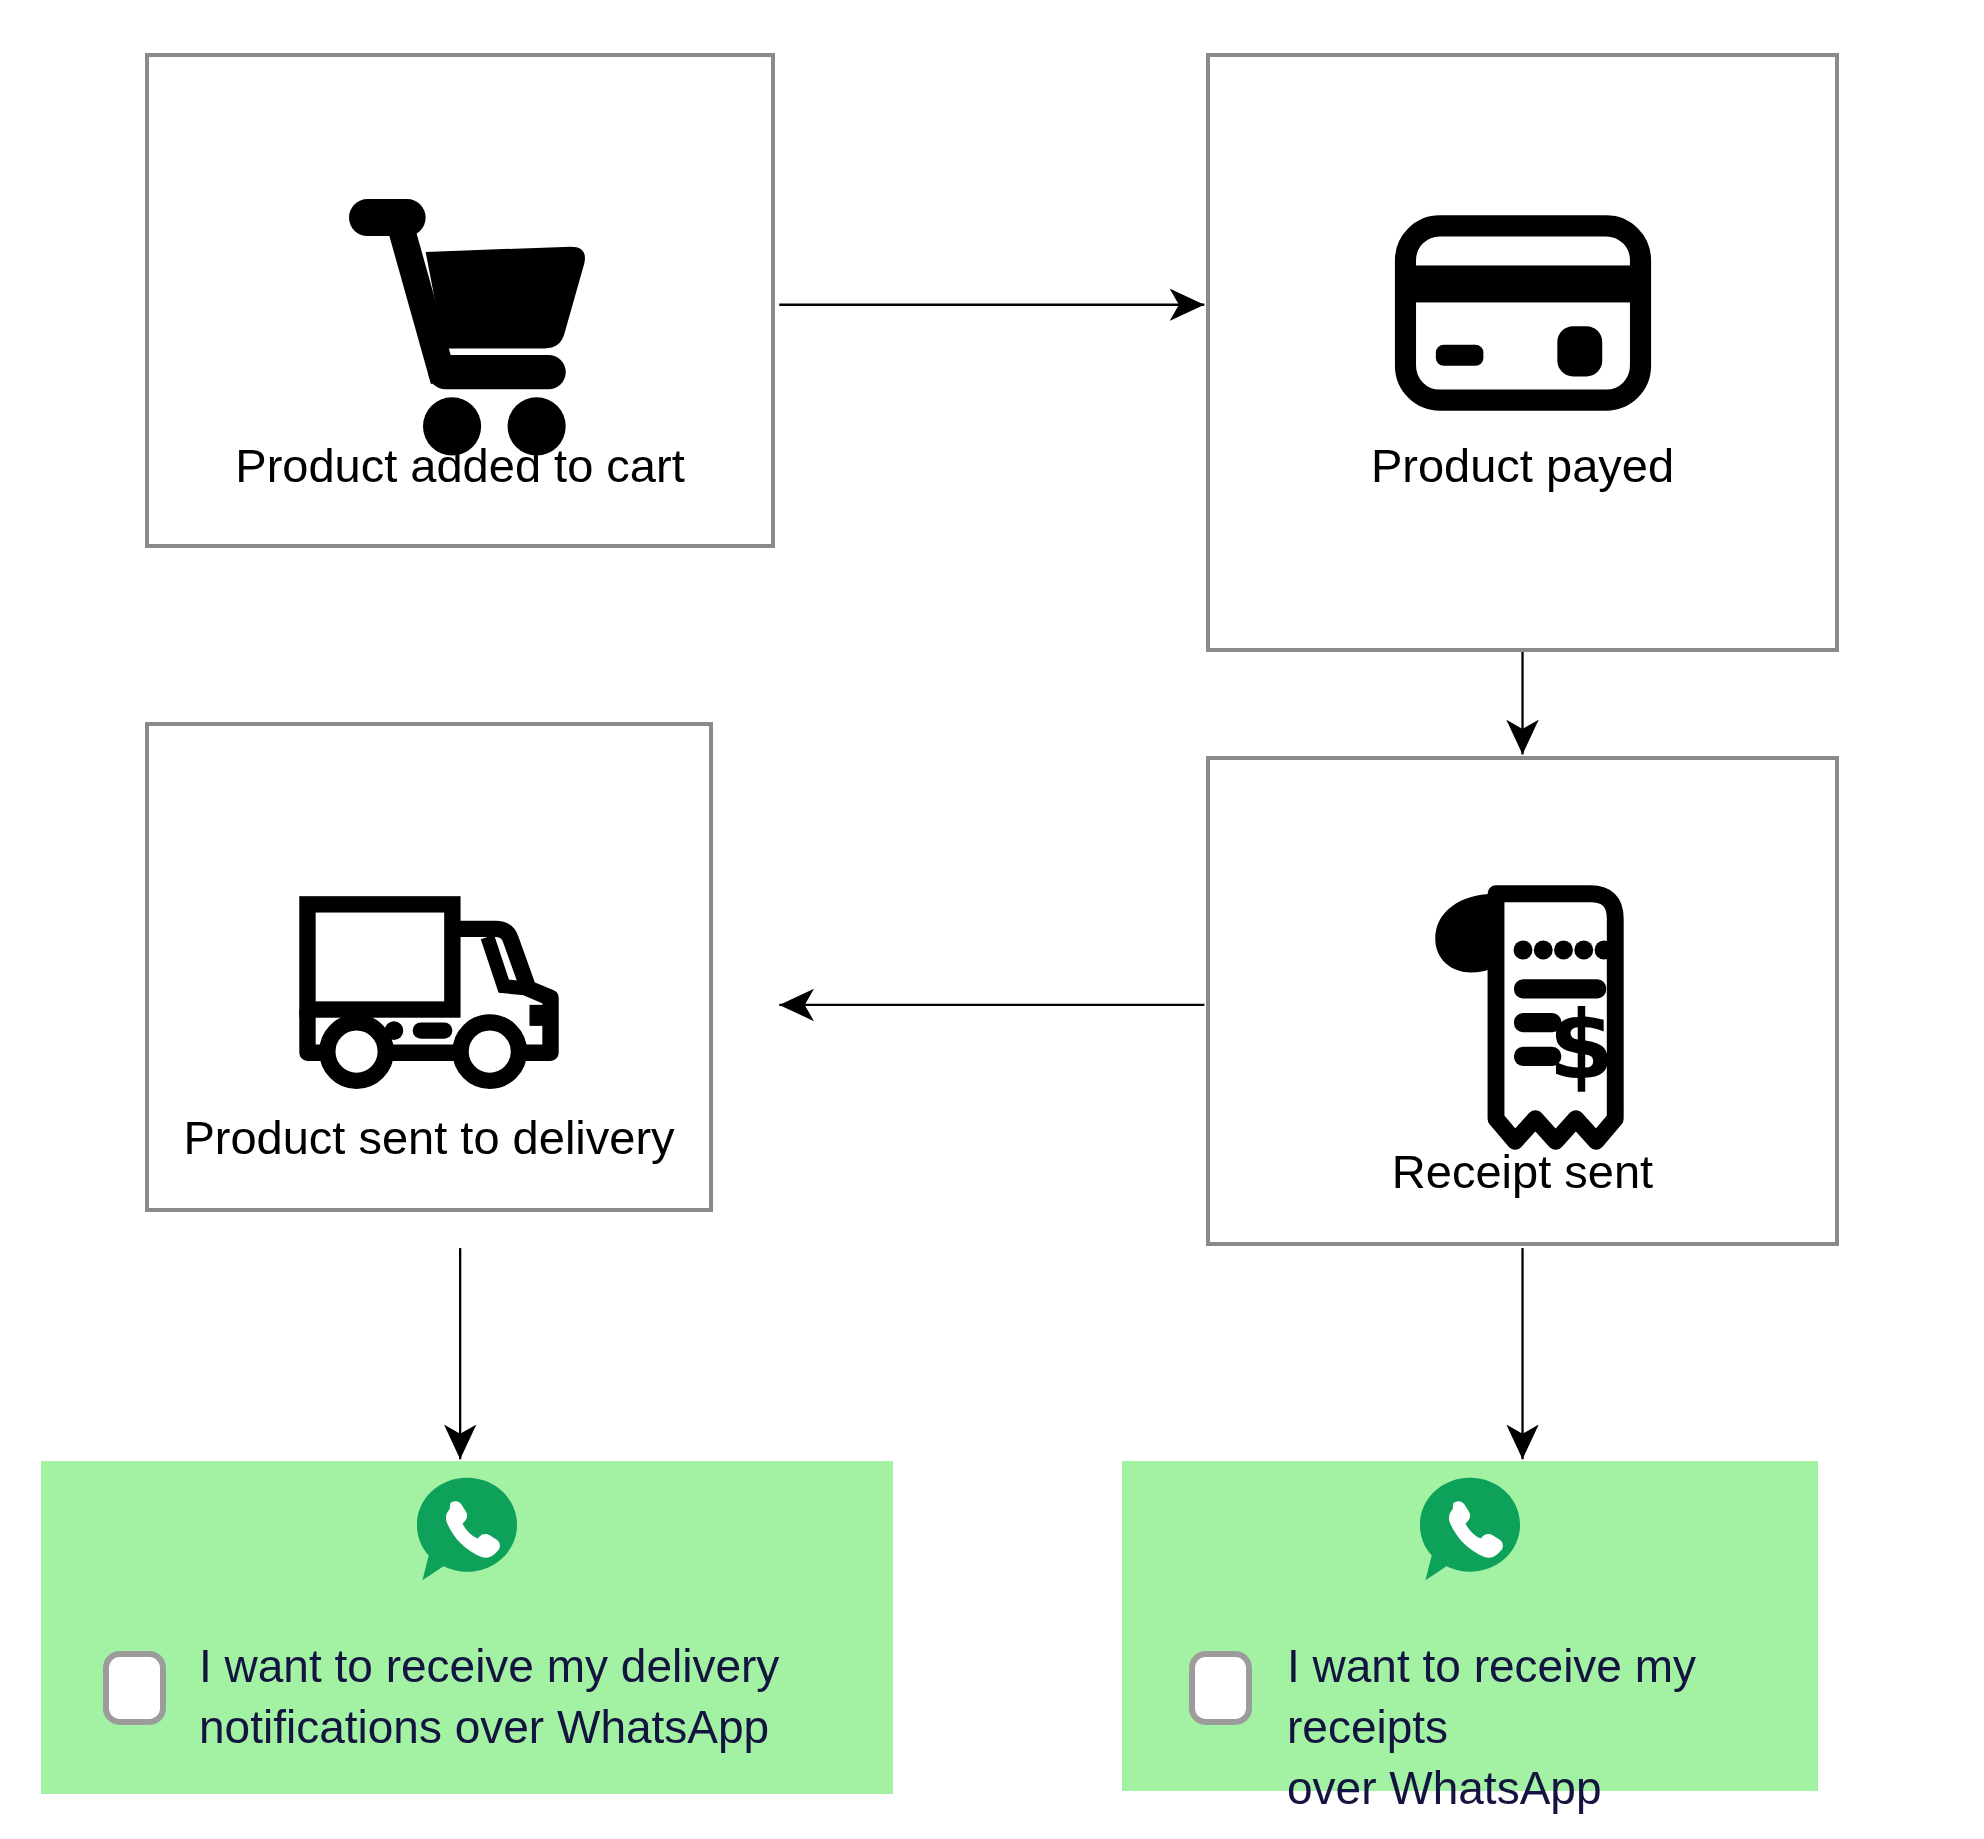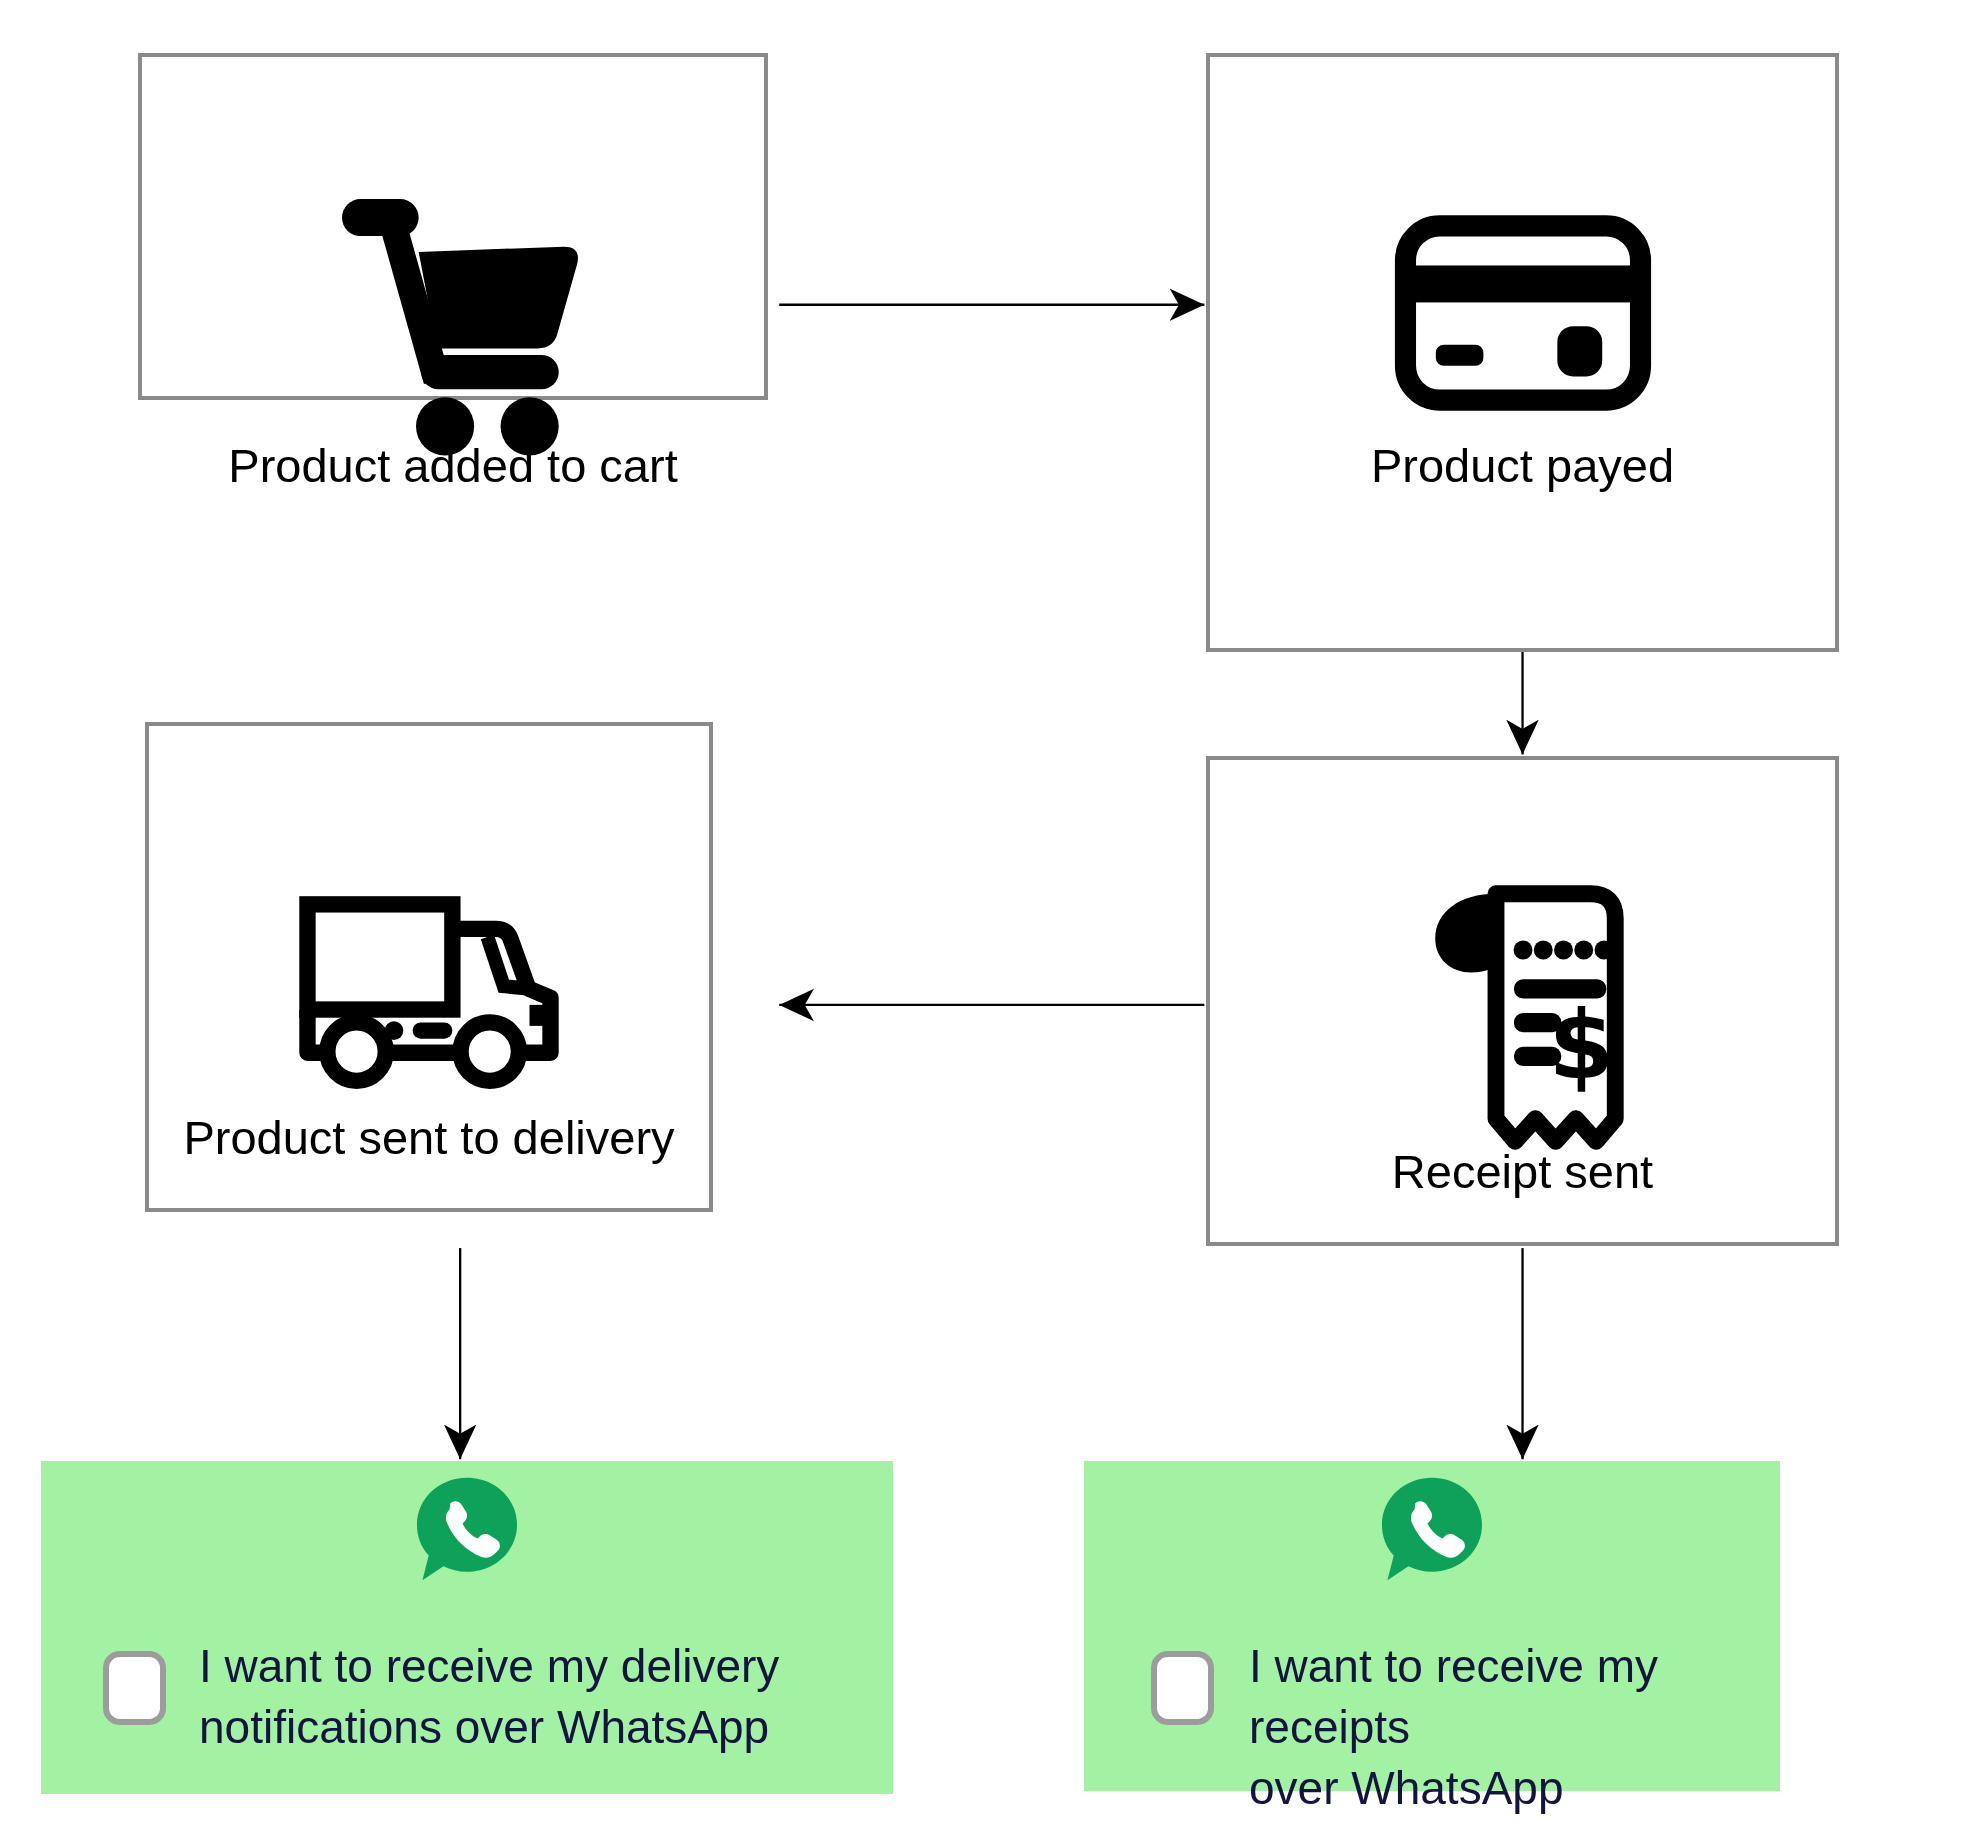--- a/index.html
+++ b/index.html
@@ -46,21 +46,21 @@
         <path d="M0 0.5 L15 7.5 L0 14.5 L4 7.5 Z" style="fill:var(--arrow-color)"></path>
       </marker>
     </defs>
     <line x1="1682" y1="658" x2="2600" y2="658" style="stroke:var(--arrow-color)" stroke-width="5" marker-end="url(#ah)"></line>
     <line x1="3287" y1="1187" x2="3287" y2="1629" style="stroke:var(--arrow-color)" stroke-width="5" marker-end="url(#ah)"></line>
     <line x1="2600" y1="2170" x2="1682" y2="2170" style="stroke:var(--arrow-color)" stroke-width="5" marker-end="url(#ah)"></line>
     <line x1="993" y1="2695" x2="993" y2="3151" style="stroke:var(--arrow-color)" stroke-width="5" marker-end="url(#ah)"></line>
     <line x1="3287" y1="2695" x2="3287" y2="3151" style="stroke:var(--arrow-color)" stroke-width="5" marker-end="url(#ah)"></line>
   </svg>
 
-  <div class="stepbox" style="left:138px;top:53px;width:630px;height:347px">
+  <div class="stepbox" style="left:145px;top:53px;width:630px;height:495px">
     <svg class="step-icon" style="top:113px" height="296" viewBox="0 0 100 112">
       <g fill="#000">
         <rect x="8" y="11" width="29" height="14" rx="7"></rect>
         <polygon points="23,24 33,22 49,79 39,81"></polygon>
         <rect x="38" y="70" width="52" height="13" rx="6.5"></rect>
         <path d="M37 31 L92 29 Q98.5 29 97 35.5 L89.5 62 Q88 67.5 82 67.5 L44 67.5 Z"></path>
         <circle cx="47" cy="97" r="11"></circle>
         <circle cx="79" cy="97" r="11"></circle>
       </g>
     </svg>
@@ -118,21 +118,21 @@
       <path d="M34.8 26.6 c2.9 -2.9 7.8 -2.4 10 1 l4.2 6.4 c1.8 2.8 1.4 6.5 -1 8.9 l-2.1 2.1
                c2.8 6 7.7 10.9 13.7 13.7 l2.1 -2.1 c2.4 -2.4 6.1 -2.8 8.9 -1 l6.4 4.2
                c3.4 2.2 3.9 7.1 1 10 l-3 3 c-3.1 3.1 -7.7 4.2 -11.8 2.6
                c-14.4 -5.7 -25.9 -17.2 -31.6 -31.6 c-1.6 -4.1 -0.5 -8.7 2.6 -11.8 Z" fill="#fff"></path>
     </svg>
     <span class="optin-checkbox" style="left:62px;top:190px" role="checkbox" aria-checked="false"></span>
     <div class="optin-label" style="left:158px;top:175px">I want to receive my delivery
 notifications over WhatsApp</div>
   </div>
 
-  <div class="optin" style="left:1084px;top:1461px;width:696px;height:330px">
+  <div class="optin" style="left:1122px;top:1461px;width:696px;height:330px">
     <svg class="whatsapp-badge" width="110" height="110" viewBox="0 0 100 100">
       <path d="M50 3.5 C75.4 3.5 95.5 22.6 95.5 46.2 C95.5 69.8 75.4 88.9 50 88.9
                C42.3 88.9 35 87.1 28.6 83.9 L9.5 96.5 L15.2 74.2
                C8.1 66.5 4.5 56.7 4.5 46.2 C4.5 22.6 24.6 3.5 50 3.5 Z" style="fill:var(--whatsapp-green)"></path>
       <path d="M34.8 26.6 c2.9 -2.9 7.8 -2.4 10 1 l4.2 6.4 c1.8 2.8 1.4 6.5 -1 8.9 l-2.1 2.1
                c2.8 6 7.7 10.9 13.7 13.7 l2.1 -2.1 c2.4 -2.4 6.1 -2.8 8.9 -1 l6.4 4.2
                c3.4 2.2 3.9 7.1 1 10 l-3 3 c-3.1 3.1 -7.7 4.2 -11.8 2.6
                c-14.4 -5.7 -25.9 -17.2 -31.6 -31.6 c-1.6 -4.1 -0.5 -8.7 2.6 -11.8 Z" fill="#fff"></path>
     </svg>
     <span class="optin-checkbox" style="left:67px;top:190px" role="checkbox" aria-checked="false"></span>

